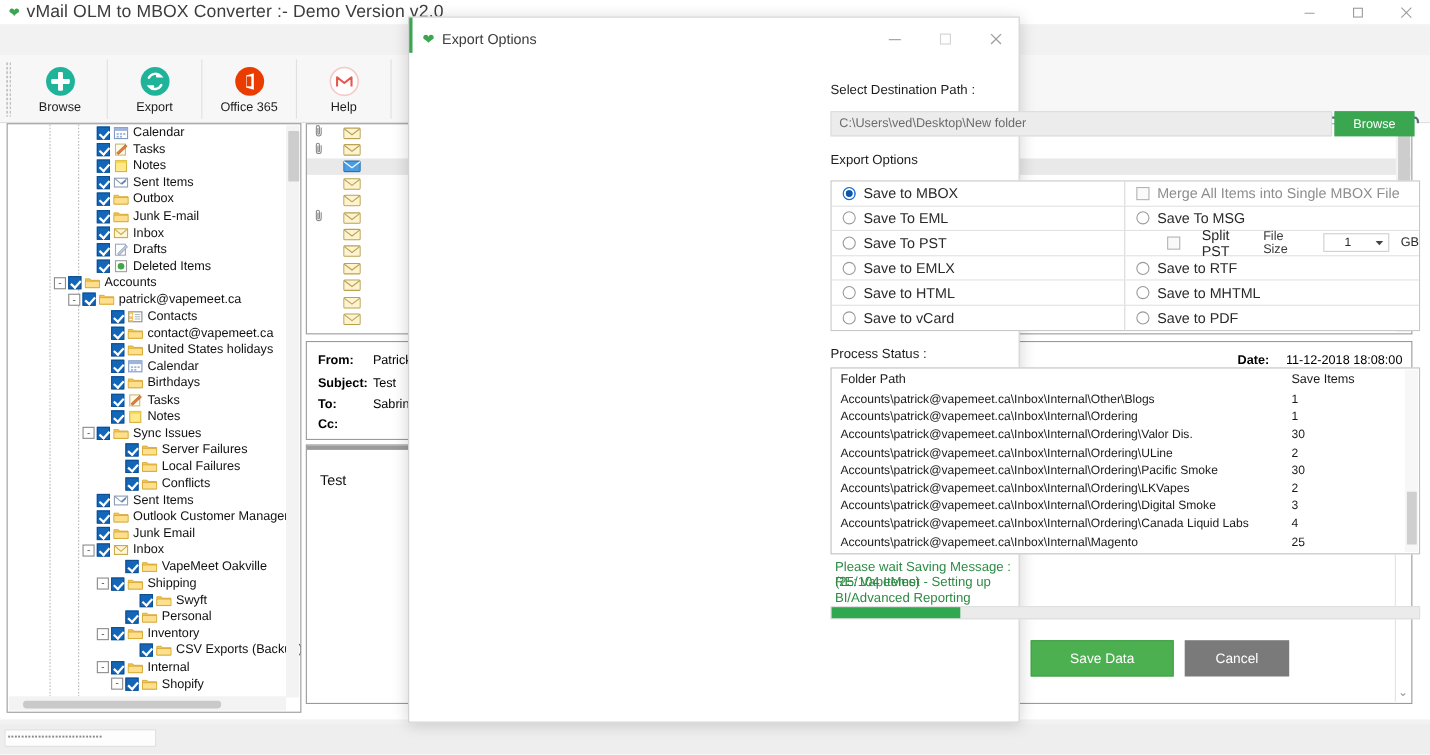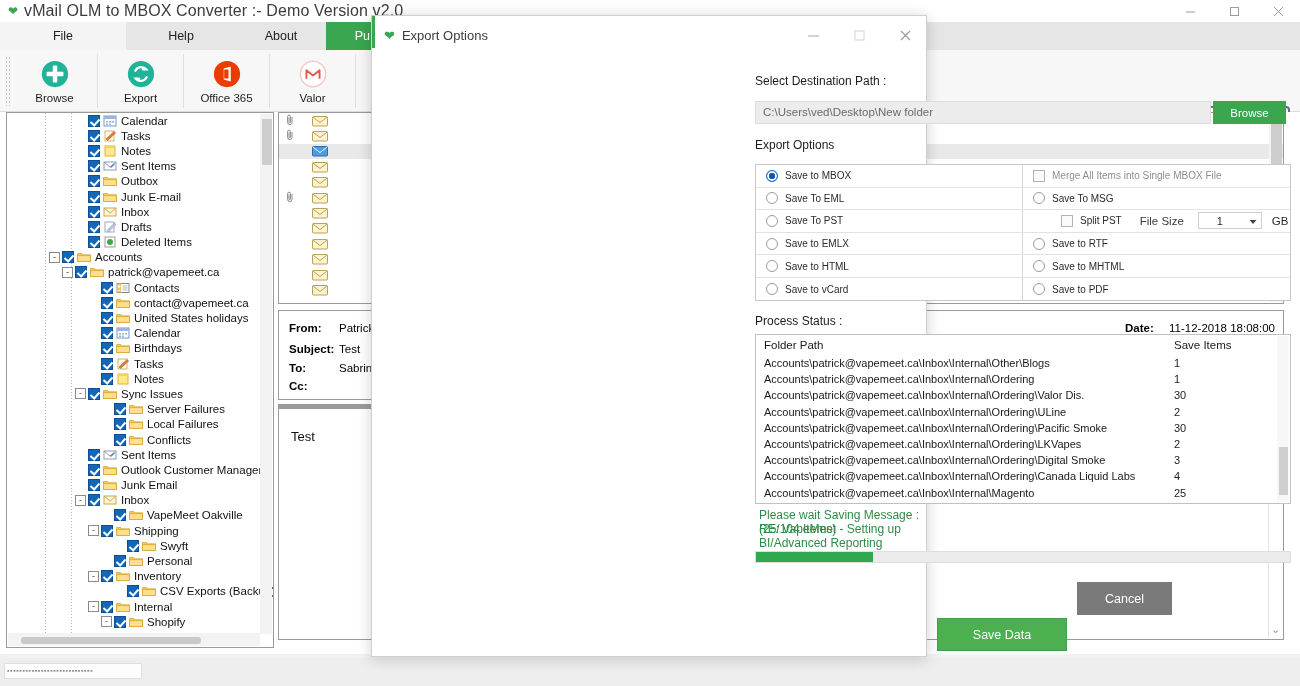--- a/index.html
+++ b/index.html
@@ -234,21 +234,21 @@
   }
   .radio.on { border: 1px solid #1c6fd0; background: #1c6fd0; box-shadow: inset 0 0 0 2px #fff; }
   .radio.on:after {
     content:""; position:absolute; left:2px; top:2px; width:6px; height:6px;
     background:#1055a8; border-radius:50%;
   }
   .chk {
     width: 12px; height: 12px; border: 1px solid #b3b3b3; background: #fafafa;
     margin-right: 7px; flex: 0 0 auto;
   }
-  .opt-txt { font-size: 10px; color: #2a2a2a; }
+  .opt-txt { font-size: 13px; color: #2a2a2a; text-align: center; }
   .opt-txt.dim { color: #8e8e8e; }
   .fs-lbl { font-size: 11.5px; color: #3a3a3a; margin-left: 18px; }
   .fs-combo {
     margin-left: 14px; width: 64px; height: 17px; border: 1px solid #cfcfcf; background: #fff;
     display: flex; align-items: center; justify-content: space-between; padding: 0 4px;
     font-size: 11px; color: #2a2a2a;
   }
   .fs-unit { font-size: 11.5px; color: #2a2a2a; margin-left: 10px; }
 
   .ps-box {
@@ -271,21 +271,20 @@
     position: absolute; left: 383px; top: 535px; width: 536px; height: 12px;
     background: #ebebeb; border: 1px solid #dedede;
   }
   .pbar-fill { height: 100%; background: #2fa84f; }
 
   .save-btn {
     position: absolute; left: 565px; top: 566px; width: 130px; height: 33px;
     background: #4caf50; color: #fff; font-size: 12.5px;
     display: flex; align-items: center; justify-content: center;
     border: 1px solid #43a047;
-    margin-top: 36px;
   }
   .cancel-btn {
     position: absolute; left: 705px; top: 566px; width: 95px; height: 33px;
     background: #7a7a7a; color: #fff; font-size: 12.5px;
     display: flex; align-items: center; justify-content: center;
   }
 </style>
 </head>
 <body>
 
@@ -307,26 +306,20 @@
       </div>
       <div class="win-ctrl">
         <svg width="11" height="11" viewBox="0 0 11 11">
             <line x1="1" y1="1" x2="10" y2="10" stroke="#9b9b9b" stroke-width="1"></line>
             <line x1="10" y1="1" x2="1" y2="10" stroke="#9b9b9b" stroke-width="1"></line>
           </svg>
       </div>
     </div>
   </div>
 
-  <div class="menubar">
-    <div class="menu-item active" style="left:0px;width:126px;">File</div>
-    <div class="menu-item" style="left:126px;width:110px;">Help</div>
-    <div class="menu-item" style="left:236px;width:90px;">About</div>
-    <div class="menu-item purchase" style="left:326px;width:48px;justify-content:flex-end;padding-right:4px;">Pu</div>
-  </div>
 
   <div class="toolbar">
     <div class="grip"></div>
 
     <div class="tb-btn" style="left:12px;">
       <svg class="tb-ico" viewBox="0 0 32 32">
         <circle cx="16" cy="16" r="14" fill="#1fb39a"></circle>
         <rect x="13.6" y="7" width="4.8" height="18" fill="#fff" rx="1"></rect>
         <rect x="7" y="13.6" width="18" height="4.8" fill="#fff" rx="1"></rect>
       </svg>
@@ -348,21 +341,21 @@
         <rect x="13" y="11.2" width="4.6" height="9.6" fill="#eb3c00"></rect>
       </svg>
       <span class="tb-label">Office 365</span>
     </div>
 
     <div class="tb-btn" style="left:270px;">
       <svg class="tb-ico" viewBox="0 0 32 32">
         <circle cx="16" cy="16" r="13.5" fill="#fff" stroke="#f6c9c9" stroke-width="1.6"></circle>
         <path d="M9 21 L9 12 L16 17.5 L23 12 L23 21" fill="none" stroke="#e8554d" stroke-width="2" stroke-linejoin="round"></path>
       </svg>
-      <span class="tb-label">Valor</span>
+      <span class="tb-label">Help</span>
     </div>
 
     <div class="brand">
       <svg width="44" height="30" viewBox="0 0 44 30">
         <rect x="2" y="10" width="20" height="13" fill="#58bf3c" transform="rotate(-38 12 16)"></rect>
         <rect x="19" y="6" width="15" height="15" fill="#6d6a86" transform="rotate(45 26.5 13.5)"></rect>
       </svg>
       <span class="brand-txt">SOFTWARE</span>
     </div>
 

